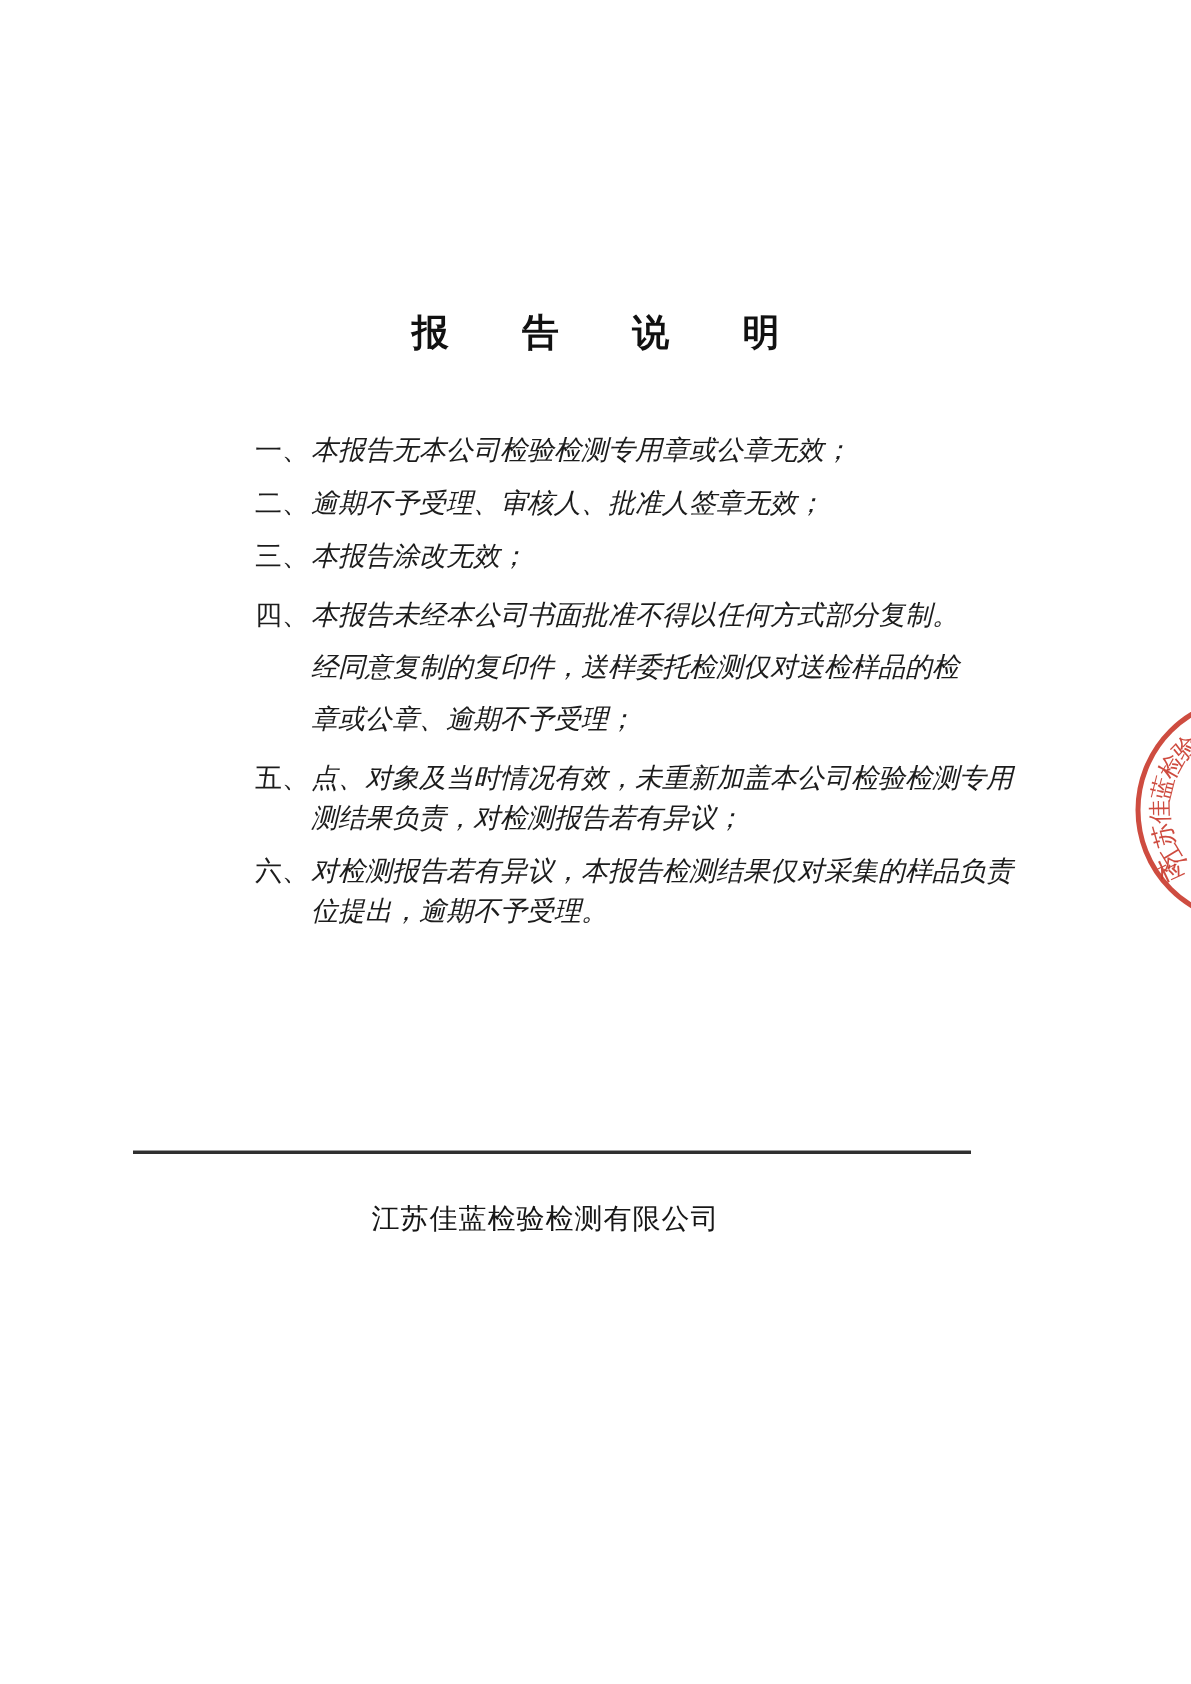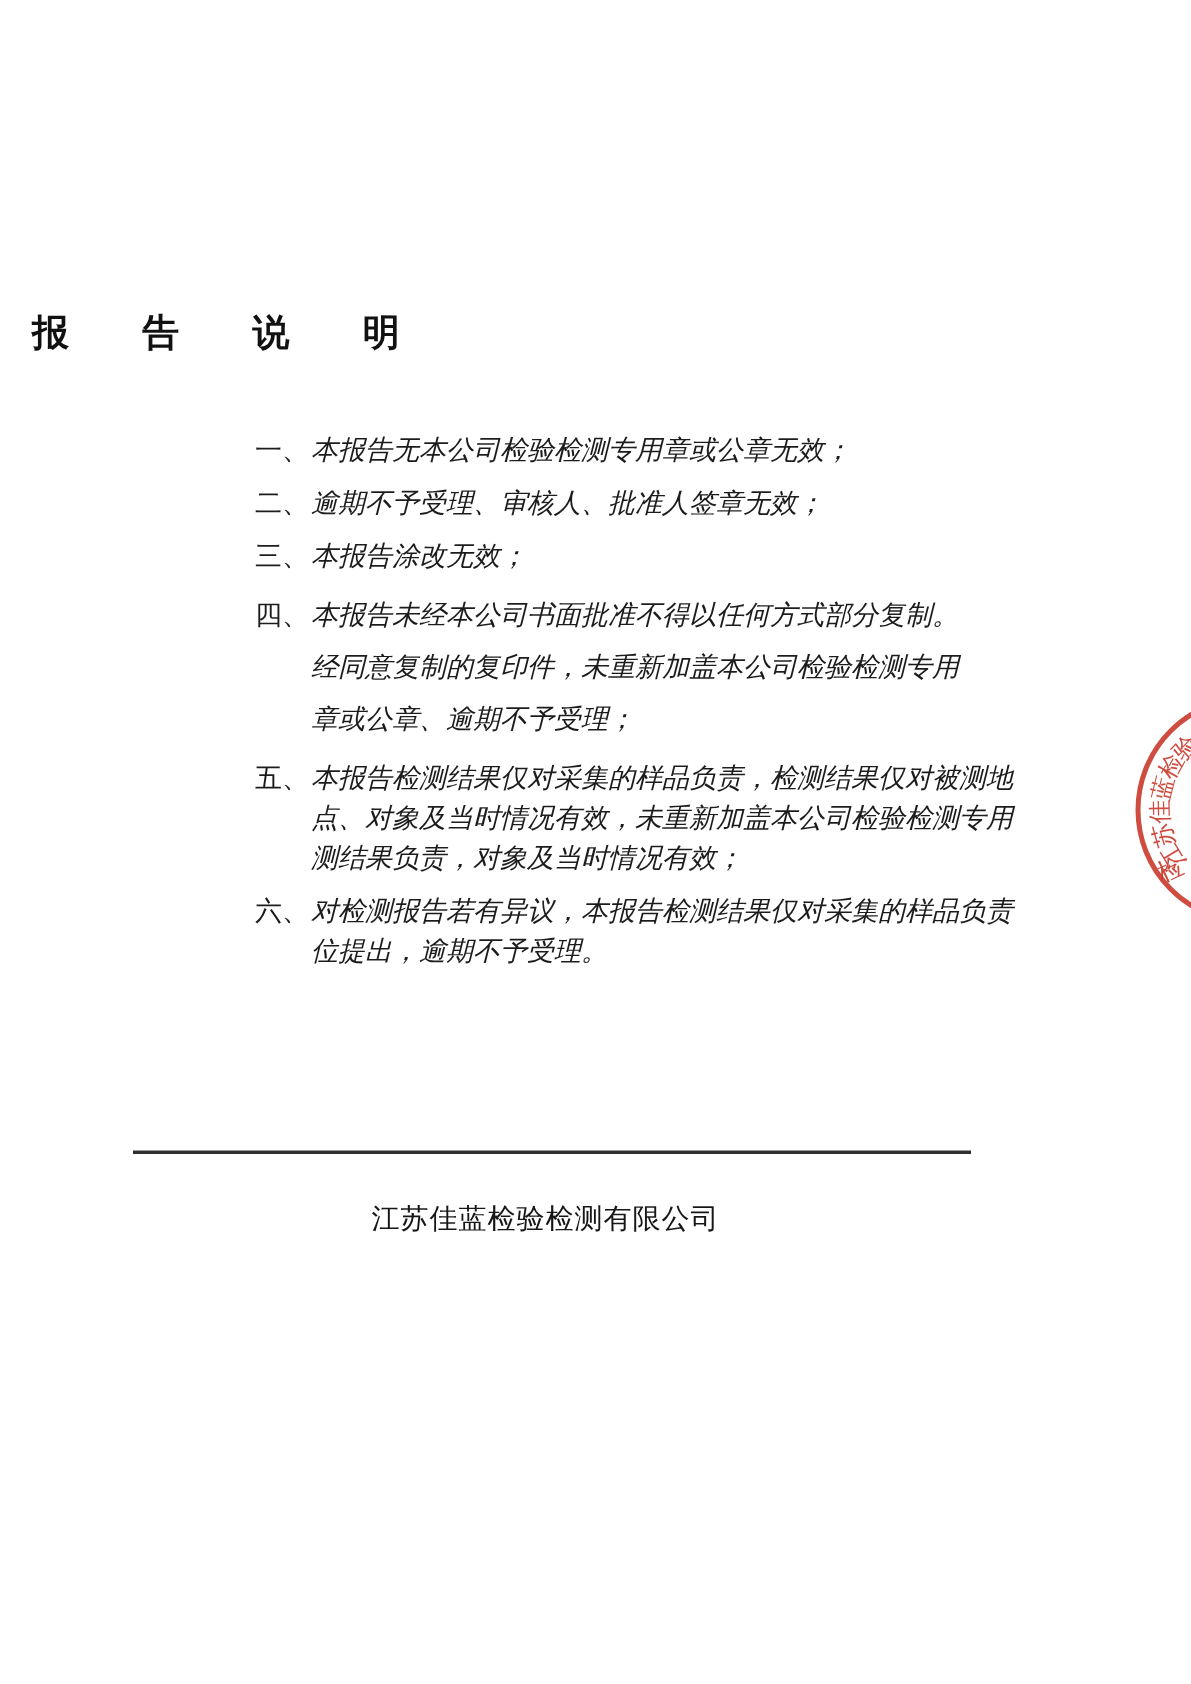--- a/index.html
+++ b/index.html
@@ -8,20 +8,21 @@
     width:1191px;height:1684px;
     margin:0 auto;
     background:#ffffff;
     overflow:hidden;
     font-family:"Liberation Serif","DejaVu Serif",serif;
     color:#1c1c1c;
   }
   .doc-title{
     position:absolute;
     top:308px;left:0;width:1191px;
+    text-align:center;
     font-size:37px;
     font-weight:bold;
     letter-spacing:32px;
     text-indent:32px;
     color:#111;
     white-space:nowrap;
   }
   .notes{
     position:absolute;
     top:430px;left:255px;width:780px;
@@ -81,30 +82,29 @@
       <div class="note">
         <div class="marker">三、</div>
         <div class="note-text">
           <div class="note-line">本报告涂改无效；</div>
         </div>
       </div>
       <div class="note">
         <div class="marker">四、</div>
         <div class="note-text">
           <div class="note-line">本报告未经本公司书面批准不得以任何方式部分复制。</div>
-          <div class="note-line">经同意复制的复印件，未重新加盖本公司检验检测专用</div>
+          <div class="note-line">经同意复制的复印件，送样委托检测仅对送检样品的检</div>
           <div class="note-line">章或公章、逾期不予受理；</div>
         </div>
       </div>
       <div class="note">
         <div class="marker">五、</div>
         <div class="note-text">
-          <div class="note-line">本报告检测结果仅对采集的样品负责，检测结果仅对被测地</div>
           <div class="note-line">点、对象及当时情况有效，未重新加盖本公司检验检测专用</div>
-          <div class="note-line">测结果负责，对象及当时情况有效；</div>
+          <div class="note-line">测结果负责，对检测报告若有异议；</div>
         </div>
       </div>
       <div class="note">
         <div class="marker">六、</div>
         <div class="note-text">
           <div class="note-line">对检测报告若有异议，本报告检测结果仅对采集的样品负责</div>
           <div class="note-line">位提出，逾期不予受理。</div>
         </div>
       </div>
     </div>

